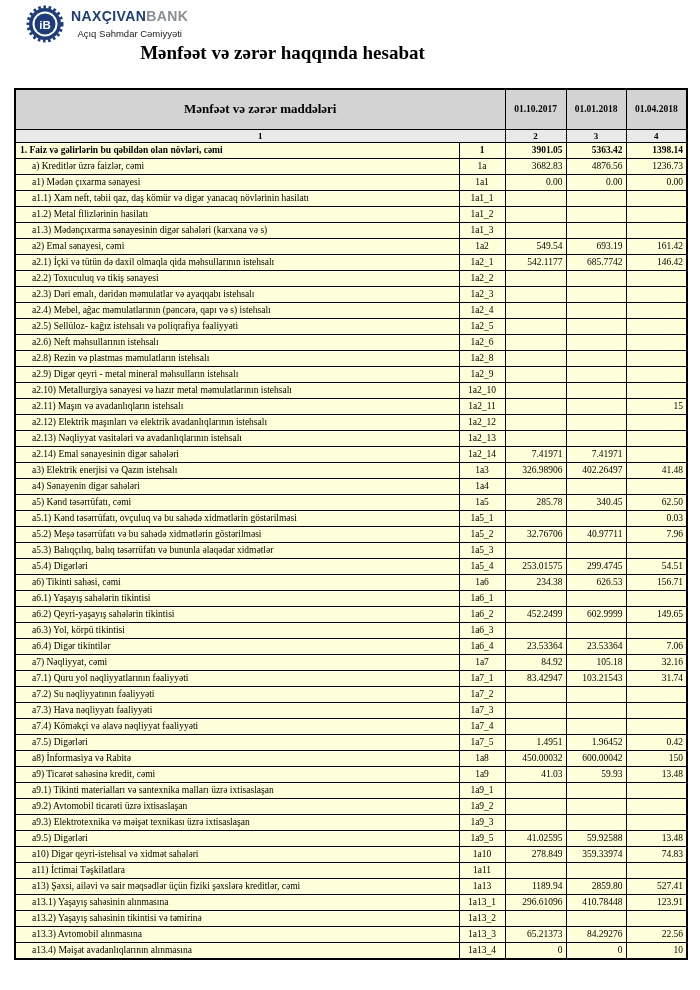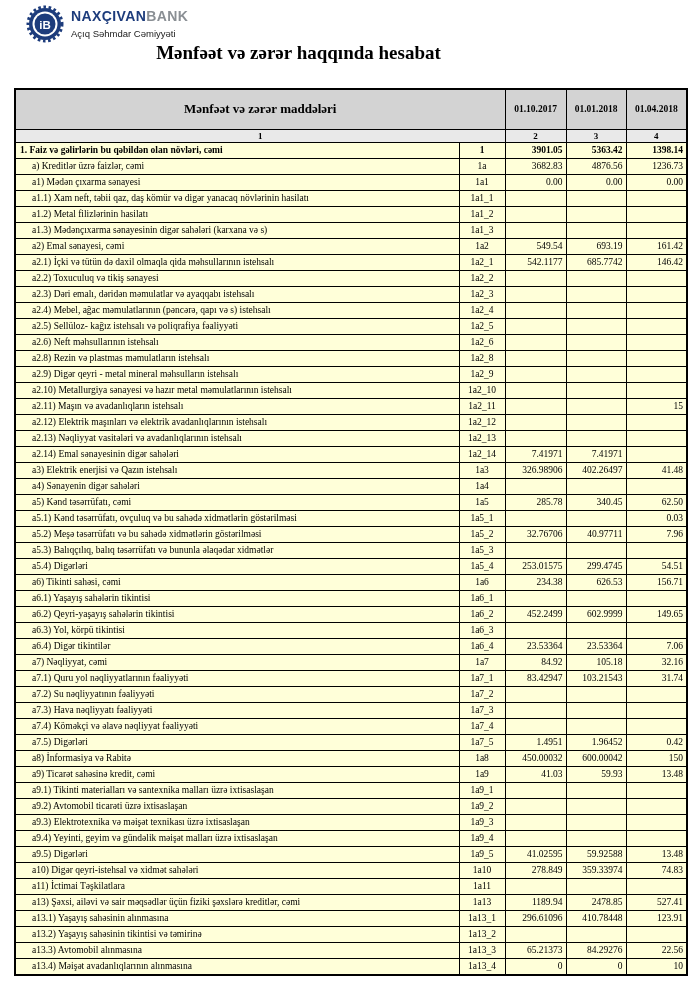--- a/index.html
+++ b/index.html
@@ -5,31 +5,31 @@
   * { margin:0; padding:0; box-sizing:border-box; }
   html,body { background:#fff; }
   body {
     width:700px; height:990px;
     font-family:"Liberation Serif", serif;
     color:#000;
   }
   .page { position:relative; width:700px; height:990px; overflow:hidden; background:#fff; }
 
   
-  .brand { position:absolute; top:5px; left:26px; display:flex; align-items:flex-start; }
+  .brand { position:absolute; top:5px; left:26px; display:flex; align-items:flex-start;text-align:center; }
   .brand-logo { width:38px; height:38px; flex:0 0 auto; }
   .brand-text { margin-left:7px; padding-top:2px; font-family:"Liberation Sans", sans-serif; }
   .brand-name { font-weight:bold; font-size:14px; letter-spacing:0.4px; line-height:19px; }
   .brand-name .primary { color:var(--brand-navy); }
   .brand-name .secondary { color:var(--brand-gray); }
   .brand-subtitle { font-size:9.5px; color:#1a1a1a; margin-top:2px; }
 
   
   .page-title {
-    position:absolute; top:42px; left:16px; width:565px;
+    position:absolute; top:42px; left:0; width:565px;
     text-align:center; font-weight:bold; font-size:19px;
     font-family:"Liberation Serif", serif;
   }
 
   
   table.report { position:absolute; top:88px; left:14px; width:672px;
     border-collapse:collapse; table-layout:fixed; }
   table.report col.c1 { width:444px; }
   table.report col.c2 { width:46px; }
   table.report col.c3 { width:61px; }
@@ -404,27 +404,20 @@
           <td class="c-val"></td>
         </tr>
         <tr class="lvl1">
           <td class="c-label">a9.3) Elektrotexnika və məişət texnikası üzrə ixtisaslaşan</td>
           <td class="c-code">1a9_3</td>
           <td class="c-val"></td>
           <td class="c-val"></td>
           <td class="c-val"></td>
         </tr>
         <tr class="lvl1">
-          <td class="c-label">a9.4) Yeyinti, geyim və gündəlik məişət malları üzrə ixtisaslaşan</td>
-          <td class="c-code">1a9_4</td>
-          <td class="c-val"></td>
-          <td class="c-val"></td>
-          <td class="c-val"></td>
-        </tr>
-        <tr class="lvl1">
           <td class="c-label">a9.5) Digərləri</td>
           <td class="c-code">1a9_5</td>
           <td class="c-val">41.02595</td>
           <td class="c-val">59.92588</td>
           <td class="c-val">13.48</td>
         </tr>
         <tr class="lvl1">
           <td class="c-label">a10) Digər qeyri-istehsal və xidmət sahələri</td>
           <td class="c-code">1a10</td>
           <td class="c-val">278.849</td>
@@ -435,21 +428,21 @@
           <td class="c-label">a11) İctimai Təşkilatlara</td>
           <td class="c-code">1a11</td>
           <td class="c-val"></td>
           <td class="c-val"></td>
           <td class="c-val"></td>
         </tr>
         <tr class="lvl1">
           <td class="c-label">a13) Şəxsi, ailəvi və sair məqsədlər üçün fiziki şəxslərə kreditlər, cəmi</td>
           <td class="c-code">1a13</td>
           <td class="c-val">1189.94</td>
-          <td class="c-val">2478.85</td>
+          <td class="c-val">2859.80</td>
           <td class="c-val">527.41</td>
         </tr>
         <tr class="lvl1">
           <td class="c-label">a13.1) Yaşayış sahəsinin alınmasına</td>
           <td class="c-code">1a13_1</td>
           <td class="c-val">296.61096</td>
           <td class="c-val">410.78448</td>
           <td class="c-val">123.91</td>
         </tr>
         <tr class="lvl1">

